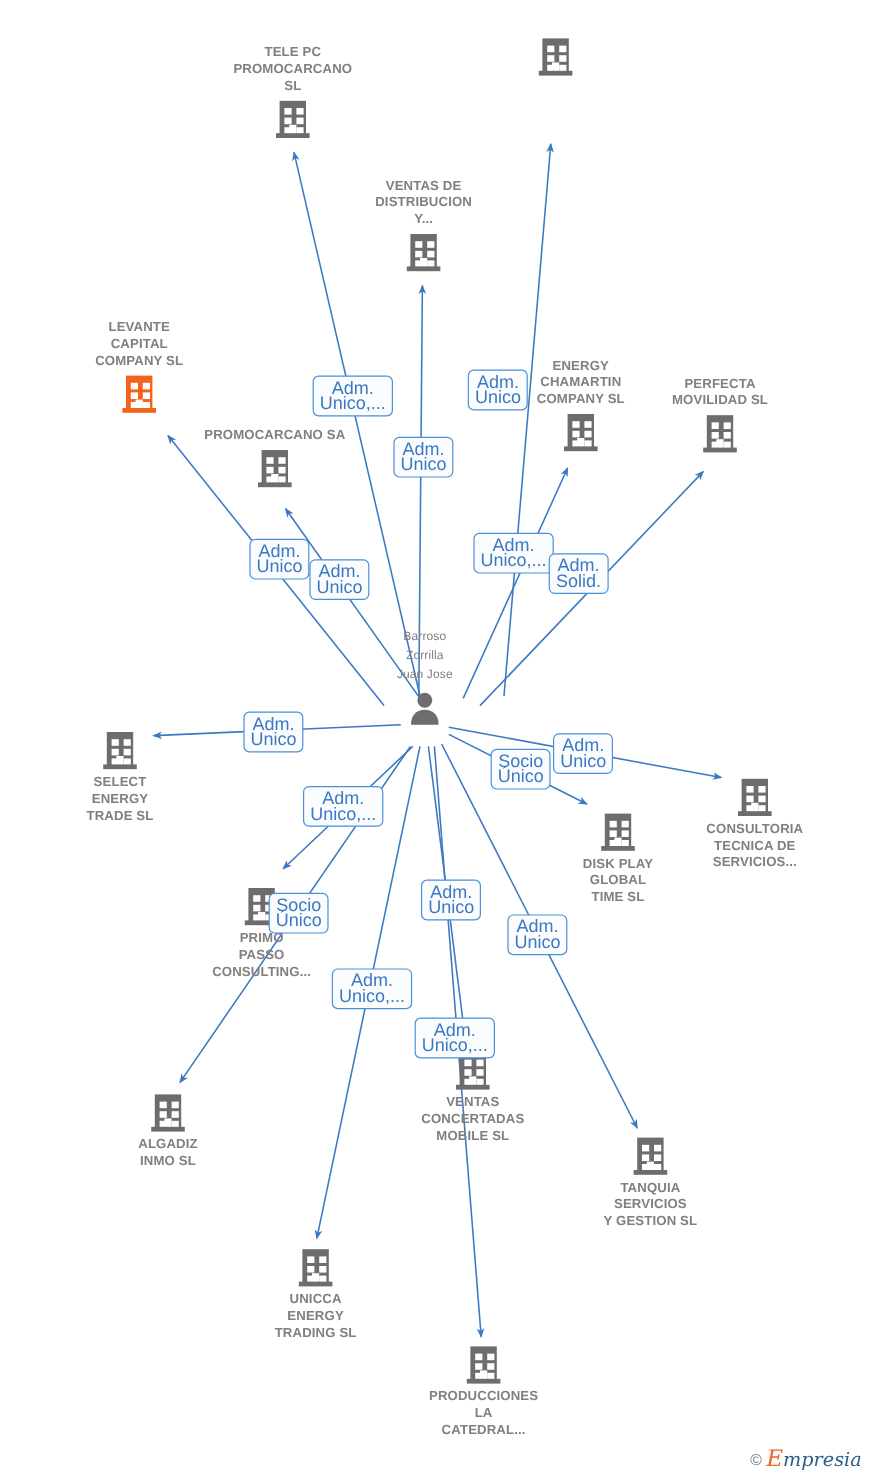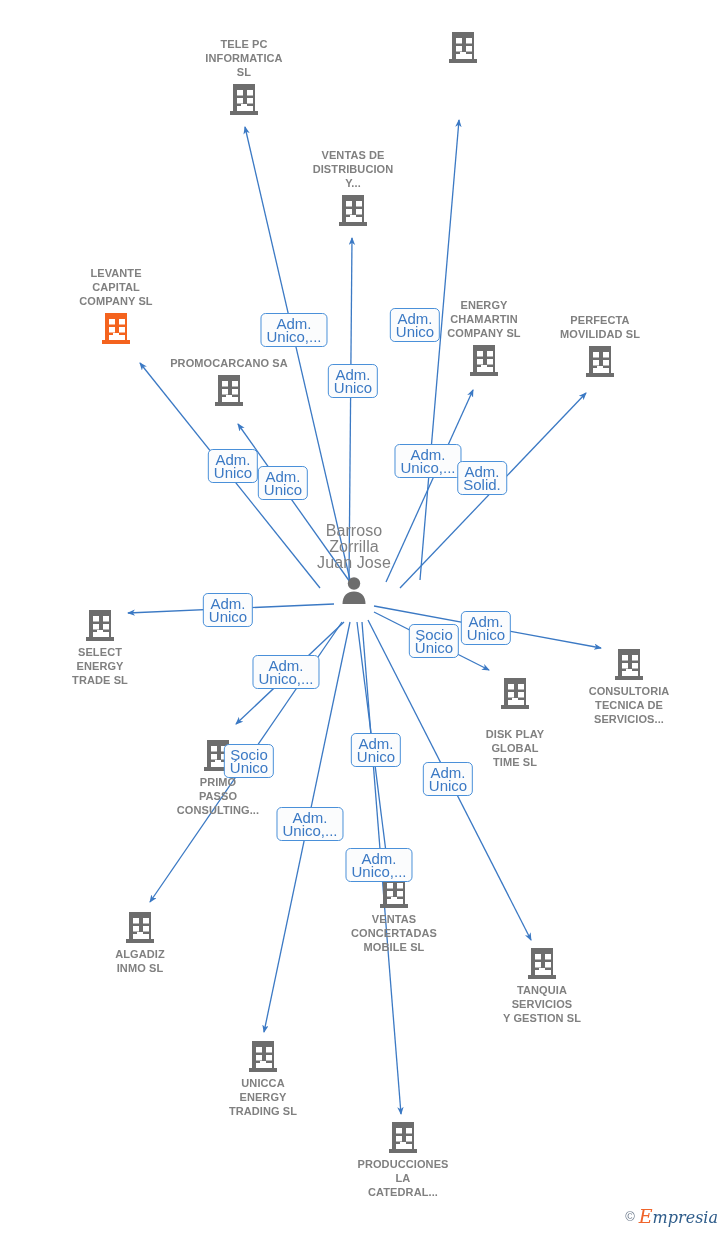--- a/index.html
+++ b/index.html
@@ -37,21 +37,21 @@
   .node-label {
     font-size: 11px;
     line-height: 14px;
     color: #808080;
     font-weight: bold;
     letter-spacing: 0.1px;
     white-space: pre-line;
   }
   .node.person .node-label {
     font-weight: normal;
-    font-size: 16px;
+    font-size: 10px;
     line-height: 16px;
     color: #808080;
   }
   .node-icon {
     line-height: 0;
   }
   .edge-label {
     position: absolute;
     box-sizing: border-box;
     background: #fbfcfd;
@@ -116,21 +116,21 @@
         <line x1="357" y1="622" x2="390" y2="884" marker-end="url(#arrow)"></line>
         <line x1="368" y1="620" x2="531" y2="940" marker-end="url(#arrow)"></line>
         <line x1="350" y1="622" x2="264" y2="1032" marker-end="url(#arrow)"></line>
         <line x1="362" y1="622" x2="401" y2="1114" marker-end="url(#arrow)"></line>
       </g>
   </svg>
 
   <div id="nodes-layer">
       <div class="node" style="left: 244px; top: 37px;">
         <div class="node-label" style="margin-bottom: 3px;">TELE PC
-INFORMATICA
+PROMOCARCANO
 SL</div>
         <div class="node-icon"><svg width="32" height="34" viewBox="0 0 32 34">
             <rect x="5" y="2" width="22" height="28" fill="#6d6d6d"></rect>
             <rect x="9" y="8" width="6" height="5.5" fill="#fff"></rect>
             <rect x="19" y="8" width="6" height="5.5" fill="#fff"></rect>
             <rect x="9" y="16" width="6" height="5.5" fill="#fff"></rect>
             <rect x="19" y="16" width="6" height="5.5" fill="#fff"></rect>
             <rect x="9" y="24" width="6" height="5.5" fill="#fff"></rect>
             <rect x="19" y="24" width="6" height="5.5" fill="#fff"></rect>
             <rect x="13" y="22" width="6" height="8" fill="#fff"></rect>
@@ -264,21 +264,21 @@
             <rect x="5" y="2" width="22" height="28" fill="#6d6d6d"></rect>
             <rect x="9" y="8" width="6" height="5.5" fill="#fff"></rect>
             <rect x="19" y="8" width="6" height="5.5" fill="#fff"></rect>
             <rect x="9" y="16" width="6" height="5.5" fill="#fff"></rect>
             <rect x="19" y="16" width="6" height="5.5" fill="#fff"></rect>
             <rect x="9" y="24" width="6" height="5.5" fill="#fff"></rect>
             <rect x="19" y="24" width="6" height="5.5" fill="#fff"></rect>
             <rect x="13" y="22" width="6" height="8" fill="#fff"></rect>
             <rect x="2" y="29" width="28" height="4" fill="#6d6d6d"></rect>
           </svg></div>
-        <div class="node-label" style="margin-top: 17px;">DISK PLAY
+        <div class="node-label" style="margin-top: 3px;">DISK PLAY
 GLOBAL
 TIME  SL</div>
       </div>
       <div class="node" style="left: 218px; top: 738px;">
         <div class="node-icon"><svg width="32" height="34" viewBox="0 0 32 34">
             <rect x="5" y="2" width="22" height="28" fill="#6d6d6d"></rect>
             <rect x="9" y="8" width="6" height="5.5" fill="#fff"></rect>
             <rect x="19" y="8" width="6" height="5.5" fill="#fff"></rect>
             <rect x="9" y="16" width="6" height="5.5" fill="#fff"></rect>
             <rect x="19" y="16" width="6" height="5.5" fill="#fff"></rect>

